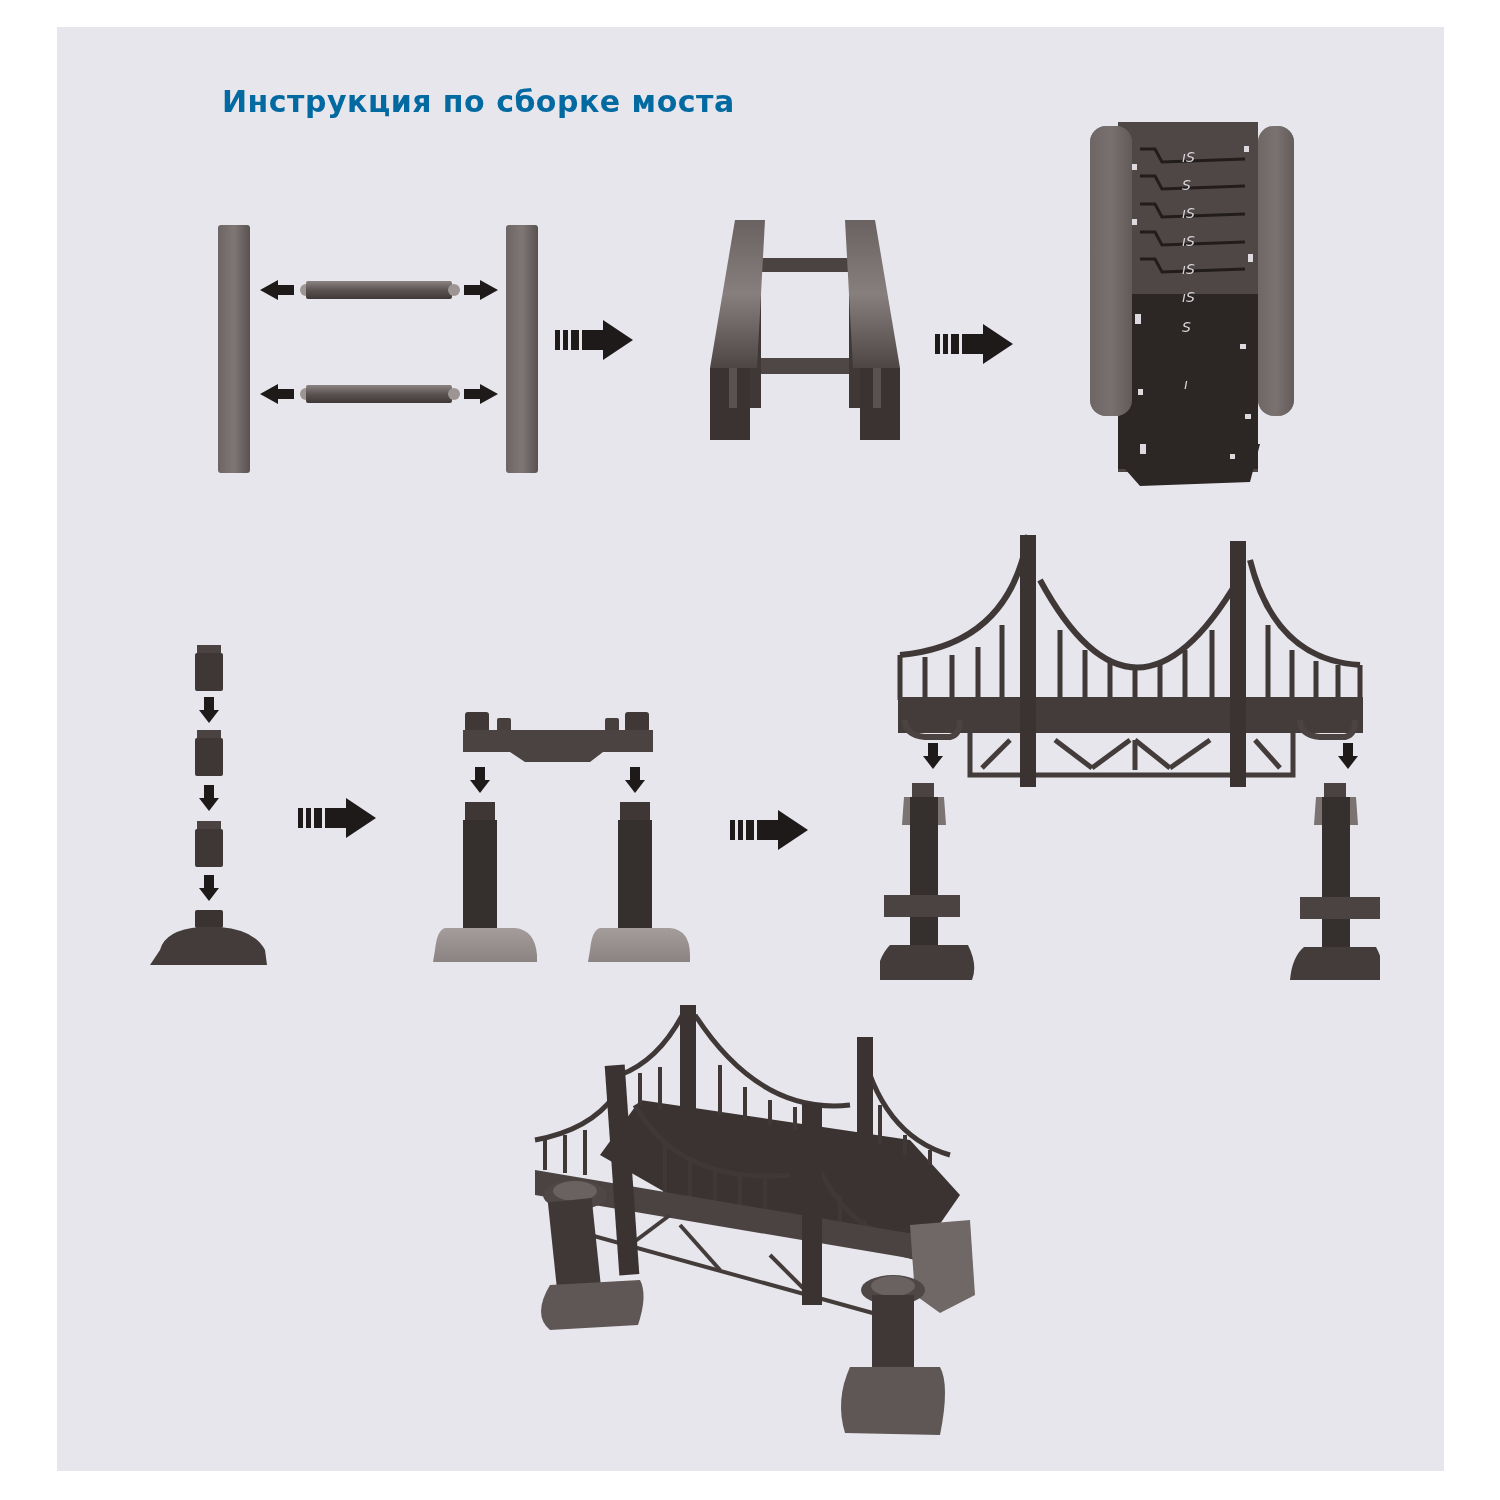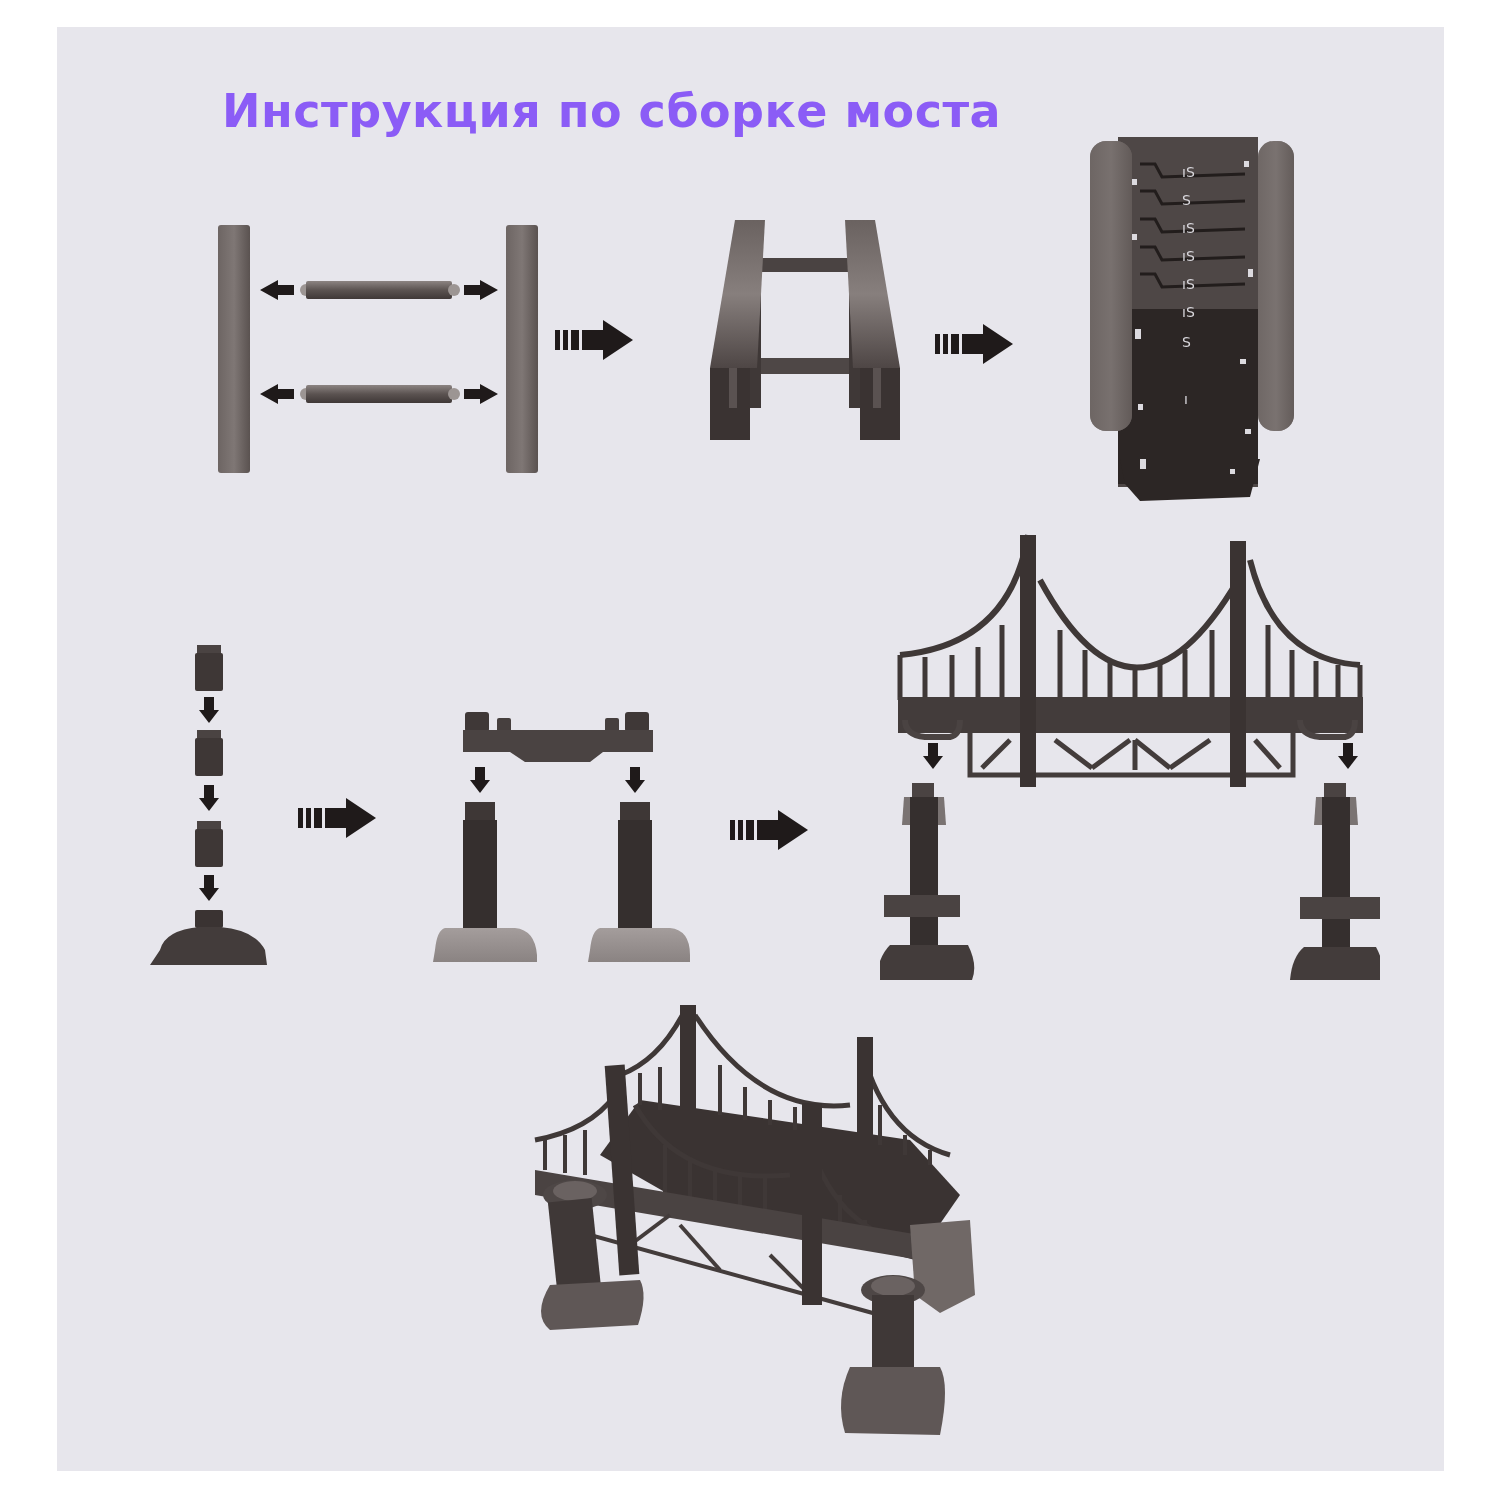--- a/index.html
+++ b/index.html
@@ -1,18 +1,18 @@
 <!DOCTYPE html>
 <html><head>
 <meta charset="utf-8">
 <style>
   html,body{margin:0;padding:0;background:#ffffff;}
   body{width:1500px;height:1500px;position:relative;overflow:hidden;font-family:"DejaVu Sans","Liberation Sans",sans-serif;}
   .paper{position:absolute;left:57px;top:27px;width:1387px;height:1444px;background:#e7e6ec;}
-  .title{position:absolute;left:222px;top:84px;font-family:"DejaVu Sans",sans-serif;font-weight:bold;font-size:46px;letter-spacing:0.5px;color:#8b5cf6;white-space:nowrap;}
+  .title{position:absolute;left:222px;top:84px;font-family:"DejaVu Sans",sans-serif;font-weight:bold;font-size:30px;letter-spacing:0.5px;color:#0369a1;white-space:nowrap;}
   .fig{position:absolute;}
   .fig svg{display:block;}
 </style>
 </head>
 <body>
 
 <div class="paper"></div>
 
 <div class="title">Инструкция по сборке моста</div>
 
@@ -89,21 +89,21 @@
     <rect x="168" y="150" width="8" height="40" fill="#5a5251"></rect>
   </svg>
 </div>
 
 <div class="fig" style="left:935px;top:322px;">
   <svg width="84" height="44" viewBox="0 -6 84 44">
       <use href="#dashArrow"></use>
     </svg>
 </div>
 
-<div class="fig" style="left:1080px;top:129px;">
+<div class="fig" style="left:1080px;top:114px;font-style:italic;">
   <svg width="220" height="375" viewBox="0 0 220 375">
     <rect x="38" y="8" width="140" height="350" fill="#4e4746"></rect>
     <rect x="38" y="180" width="140" height="175" fill="#2c2625"></rect>
     <polygon points="40,330 180,330 170,368 60,372 45,355" fill="#2c2625"></polygon>
     <g stroke="#221d1c" stroke-width="3" fill="none">
       <path d="M60,35 L75,35 L82,48 L165,45"></path>
       <path d="M60,62 L75,62 L82,75 L165,72"></path>
       <path d="M60,90 L75,90 L82,103 L165,100"></path>
       <path d="M60,118 L75,118 L82,131 L165,128"></path>
       <path d="M60,145 L75,145 L82,158 L165,155"></path>

